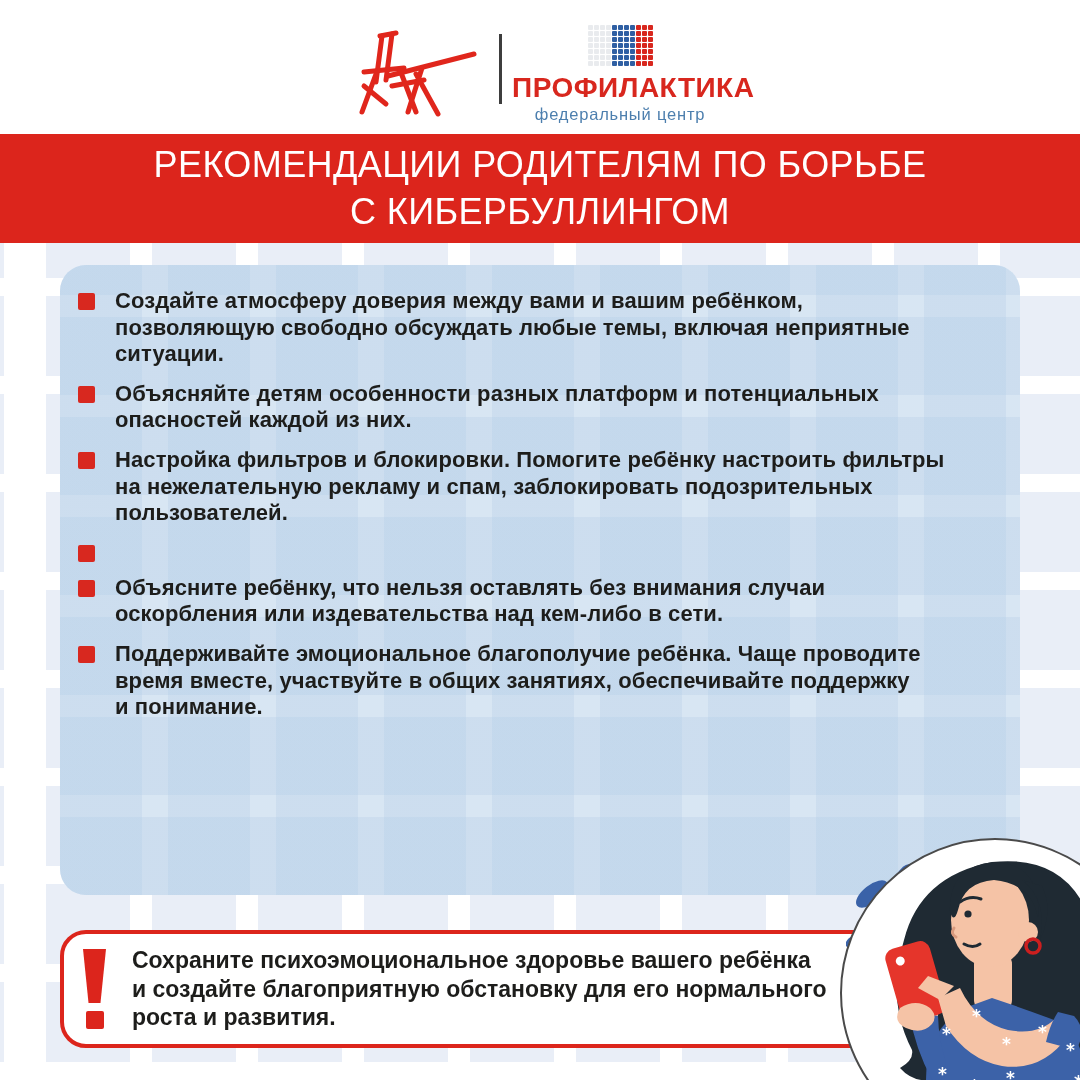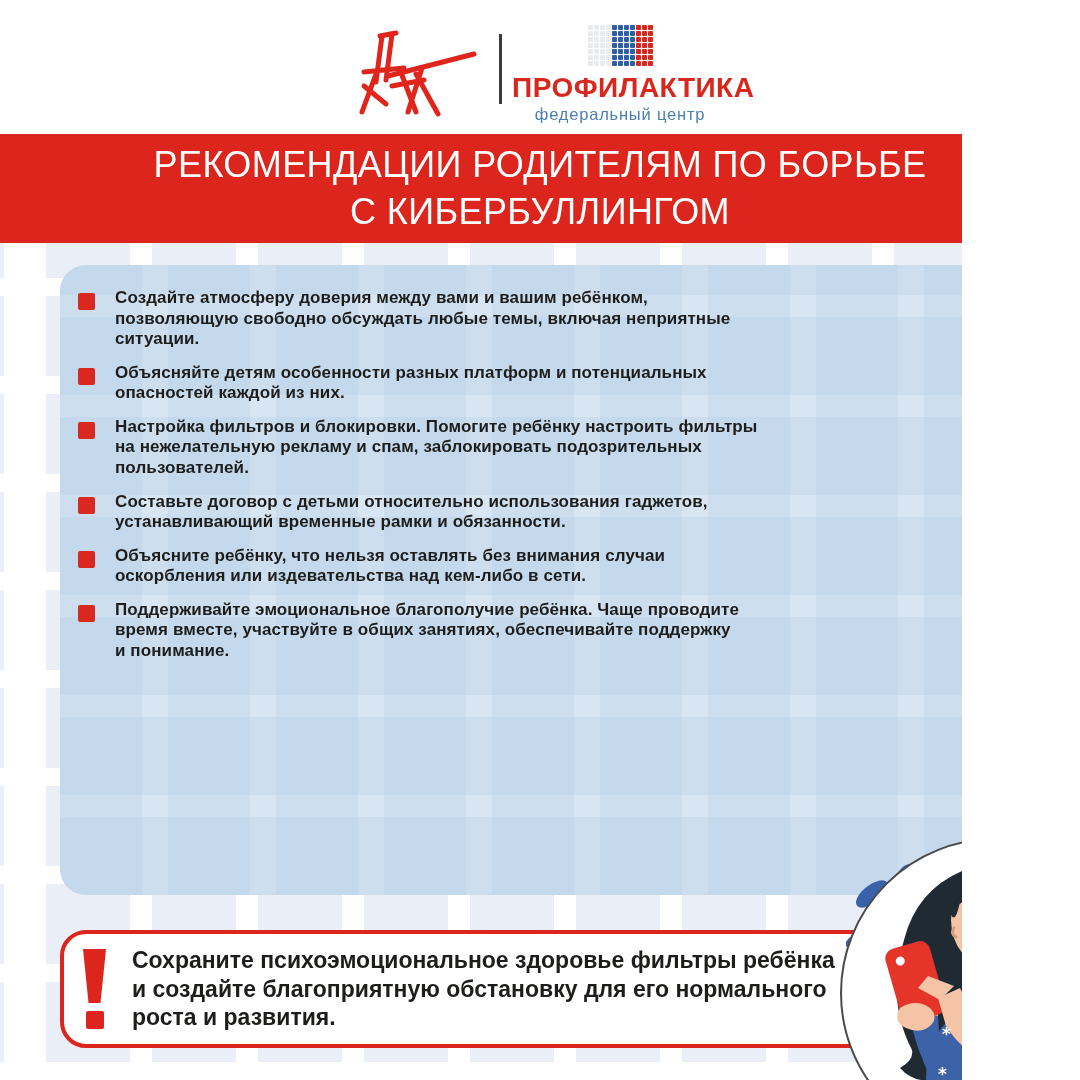--- a/index.html
+++ b/index.html
@@ -1,17 +1,17 @@
 <!DOCTYPE html>
 <html><head>
 <meta charset="utf-8">
 <style>
   html,body{margin:0;padding:0;}
   .page{
-    position:relative; width:962px; height:1080px; overflow:hidden;
+    position:relative; width:1080px; height:1080px; overflow:hidden;
     background:#7f1d1d;
     font-family:"Liberation Sans","DejaVu Sans",sans-serif;
   }
   
   .bg-tiles{
     position:absolute; left:0; top:243px; width:1080px; height:837px; z-index:0;
     background-color:#e9eef7;
     background-image:
       repeating-linear-gradient(90deg,#ffffff 0 22px,transparent 22px 106px),
       repeating-linear-gradient(0deg,#ffffff 0 18px,transparent 18px 98px);
@@ -45,21 +45,21 @@
     background-image:
       repeating-linear-gradient(90deg,rgba(178,204,231,0.30) 0 82px,transparent 82px 108px),
       repeating-linear-gradient(0deg,rgba(178,204,231,0.30) 0 78px,transparent 78px 100px);
   }
   .rec-list{
     position:relative; z-index:1; list-style:none; margin:0; padding:23px 34px 0 18px;
   }
   .rec-item{display:flex; align-items:flex-start; margin-bottom:13px;}
   .rec-bullet{flex:0 0 auto; width:17px; height:17px; background:#d8281f; border-radius:2px; margin:5px 20px 0 0;}
   .rec-text{
-    font-size:17px; font-weight:bold; color:#1d1d1b; line-height:1.21;
+    font-size:22px; font-weight:bold; color:#1d1d1b; line-height:1.21;
     white-space:pre-line; letter-spacing:0.1px;
   }
   
   .warning-box{
     position:absolute; left:60px; top:930px; width:952px; height:110px; z-index:2;
     background:#ffffff; border:4px solid #dc251c; border-radius:26px;
     display:flex; align-items:center;
   }
   .excl{flex:0 0 auto; margin:0 26px 0 19px; display:flex; flex-direction:column; align-items:center;}
   .excl-bar{width:23px; height:54px; background:#dc251c; clip-path:polygon(0 0,100% 0,76% 100%,24% 100%);}
@@ -203,43 +203,41 @@
 опасностей каждой из них.</span>
       </li>
       <li class="rec-item">
         <span class="rec-bullet"></span>
         <span class="rec-text">Настройка фильтров и блокировки. Помогите ребёнку настроить фильтры
 на нежелательную рекламу и спам, заблокировать подозрительных
 пользователей.</span>
       </li>
       <li class="rec-item">
         <span class="rec-bullet"></span>
-        <span class="rec-text">Составьте договор с детьми относительно использования гаджетов,
-устанавливающий временные рамки и обязанности.</span>
       </li>
       <li class="rec-item">
         <span class="rec-bullet"></span>
         <span class="rec-text">Объясните ребёнку, что нельзя оставлять без внимания случаи
 оскорбления или издевательства над кем-либо в сети.</span>
       </li>
       <li class="rec-item">
         <span class="rec-bullet"></span>
         <span class="rec-text">Поддерживайте эмоциональное благополучие ребёнка. Чаще проводите
 время вместе, участвуйте в общих занятиях, обеспечивайте поддержку
 и понимание.</span>
       </li>
     </ul>
   </div>
 
   <div class="warning-box">
     <div class="excl">
       <div class="excl-bar"></div>
       <div class="excl-dot"></div>
     </div>
-    <div class="warning-text">Сохраните психоэмоциональное здоровье фильтры ребёнка
+    <div class="warning-text">Сохраните психоэмоциональное здоровье вашего ребёнка
 и создайте благоприятную обстановку для его нормального
 роста и развития.</div>
   </div>
 
   <svg class="leaves" viewBox="0 0 150 180">
     <g fill="none" stroke="#3a62a8" stroke-width="3">
       <path d="M118,165 C 90,120 60,85 28,48"></path>
       <path d="M110,150 C 95,115 80,95 58,36"></path>
       <path d="M112,158 C 85,135 45,115 18,92"></path>
     </g>

